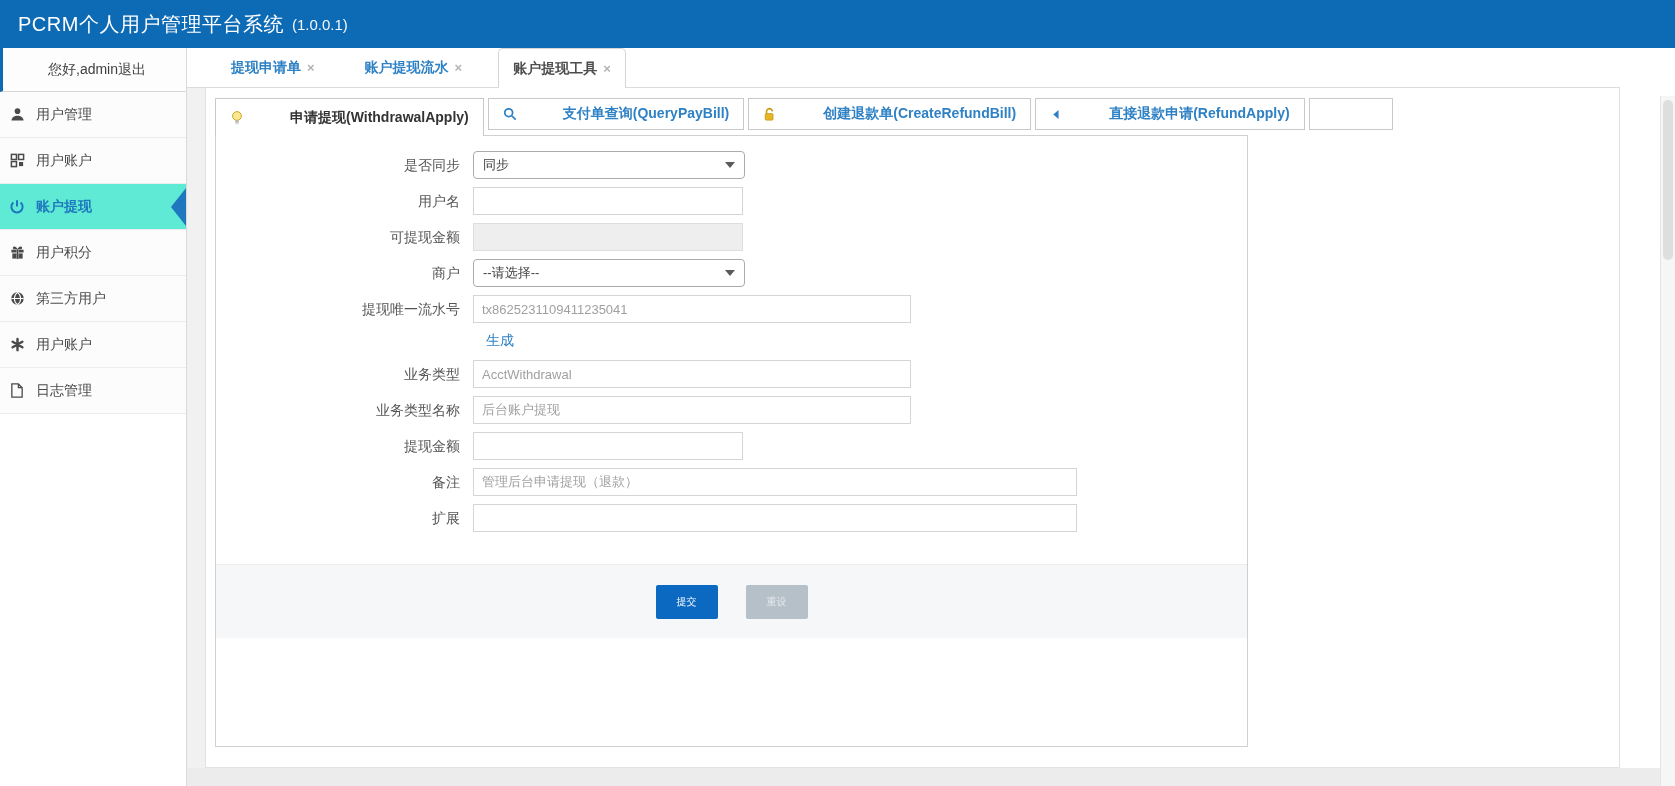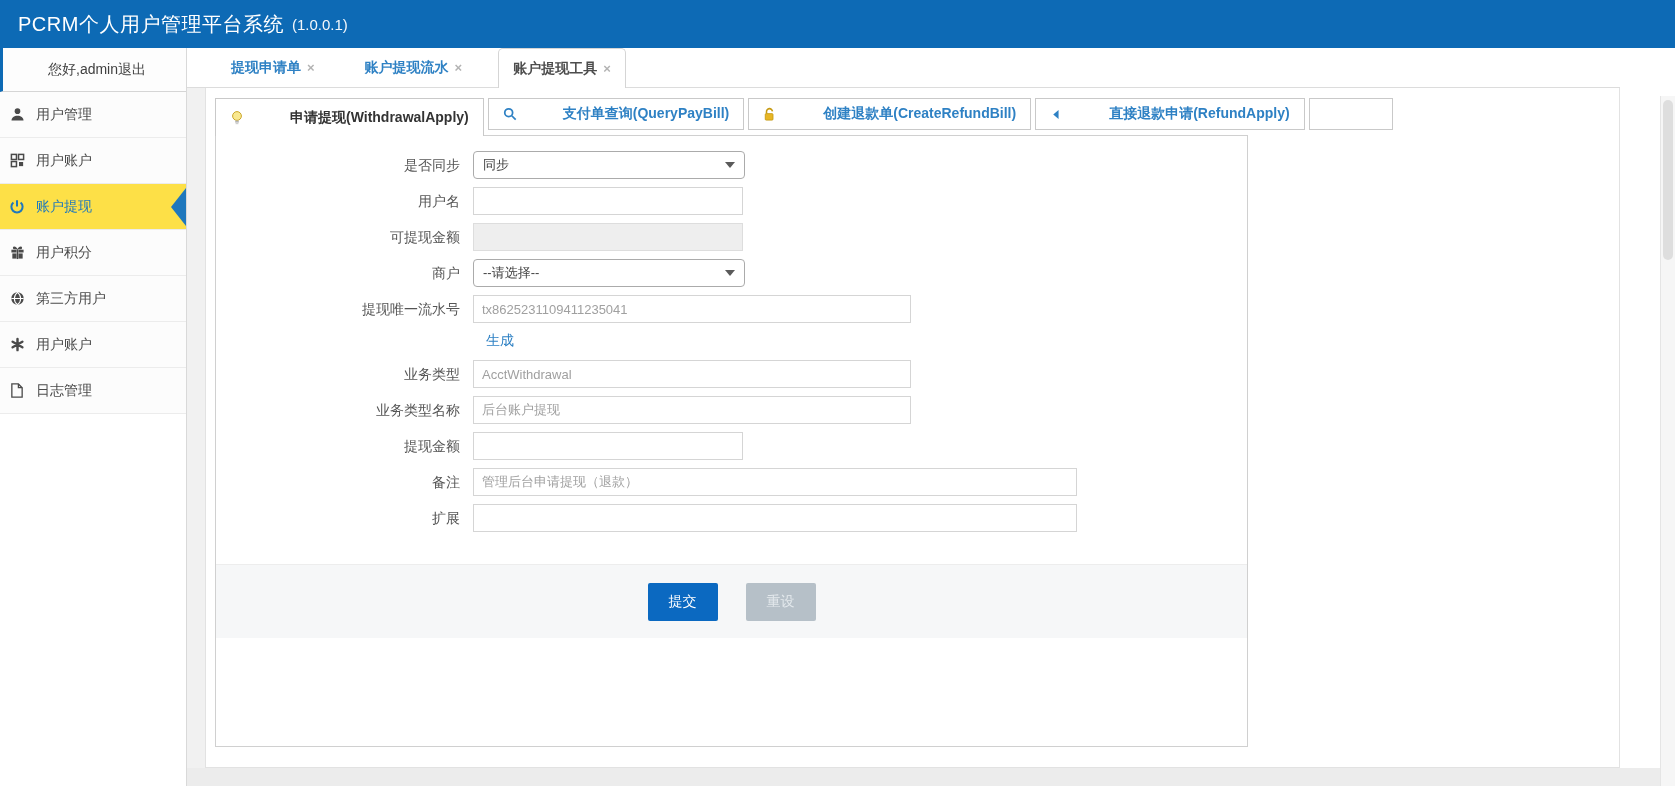--- a/index.html
+++ b/index.html
@@ -17,21 +17,21 @@
   
   .sidebar{position:absolute;left:0;top:48px;width:187px;height:738px;background:#fff;
     border-right:1px solid #d9d9d9;}
   .user-row{height:44px;border-left:3px solid var(--header-blue);border-bottom:1px solid #d5d5d5;
     display:flex;align-items:center;padding-left:37px;font-size:14px;color:#3f3f3f;background:#fdfdfd;}
   .user-row .uicon{display:inline-flex;margin-right:8px;}
   .logout-link{color:#3f3f3f;cursor:pointer;}
   .side-item{height:46px;display:flex;align-items:center;padding-left:8px;font-size:14px;color:#4a4a4a;
     border-bottom:1px solid #ececec;cursor:pointer;position:relative;background:#fcfcfc;}
   .side-item .sicon{width:18px;display:inline-flex;justify-content:center;margin-right:10px;}
-  .side-item.active{color:var(--active-blue);font-weight:normal;background:#fde047;align-items:center;}
+  .side-item.active{color:var(--active-blue);font-weight:bold;background:#5eead4;align-items:center;}
   .side-item.active .caret{position:absolute;right:0;top:50%;transform:translateY(-50%);
     width:0;height:0;border-right:15px solid var(--active-blue);
     border-top:19px solid transparent;border-bottom:19px solid transparent;}
   
   .main{position:absolute;left:187px;top:48px;width:1488px;height:738px;background:#fff;}
   .tabbar{position:absolute;left:0;top:0;width:1433px;height:40px;border-bottom:1px solid #dcdcdc;
     display:flex;align-items:stretch;padding-left:30px;background:#fff;}
   .tab{display:flex;align-items:center;font-size:14px;color:var(--link-blue);padding:12px 14px;margin-right:22px;
     cursor:pointer;position:relative;font-weight:bold;}
   .tab .close-x{color:#b3b3b3;font-size:13px;margin-left:6px;cursor:pointer;}
@@ -58,21 +58,21 @@
   .fctrl input:disabled{background:#eeeeee;border-color:#ddd;}
   .w-s{width:270px;} .w-m{width:438px;} .w-l{width:604px;}
   .combo{width:272px;height:28px;border:1px solid #ababab;border-radius:4px;background:#fff;
     display:flex;align-items:center;justify-content:space-between;padding:0 9px;font-size:13px;color:#404040;cursor:pointer;}
   .combo .arrow{width:0;height:0;border-left:5px solid transparent;border-right:5px solid transparent;
     border-top:6px solid #5a5a5a;}
   .gen-row{margin:2px 0 10px 270px;}
   .gen-link{font-size:14px;color:var(--link-blue);cursor:pointer;}
   .form-footer{margin-top:32px;height:74px;background:#f6f7f8;border-top:1px solid #ededed;
     display:flex;align-items:center;justify-content:center;gap:28px;}
-  .btn{border:none;font-size:14px;padding:10px 21px;cursor:pointer;border-radius:2px;
+  .btn{border:none;font-size:10px;padding:10px 21px;cursor:pointer;border-radius:2px;
     font-family:Liberation Sans, sans-serif;}
   .btn-submit{background:var(--submit-blue);color:#fff;}
   .btn-reset{background:var(--reset-gray);color:var(--reset-text);}
   
   .vscroll{position:absolute;right:0;top:96px;width:15px;height:690px;background:#f6f6f6;
     border-left:1px solid #e5e5e5;}
   .vscroll .thumb{position:absolute;left:2px;top:4px;width:10px;height:160px;background:#dedede;border-radius:6px;}
 </style>
 </head>
 <body>

